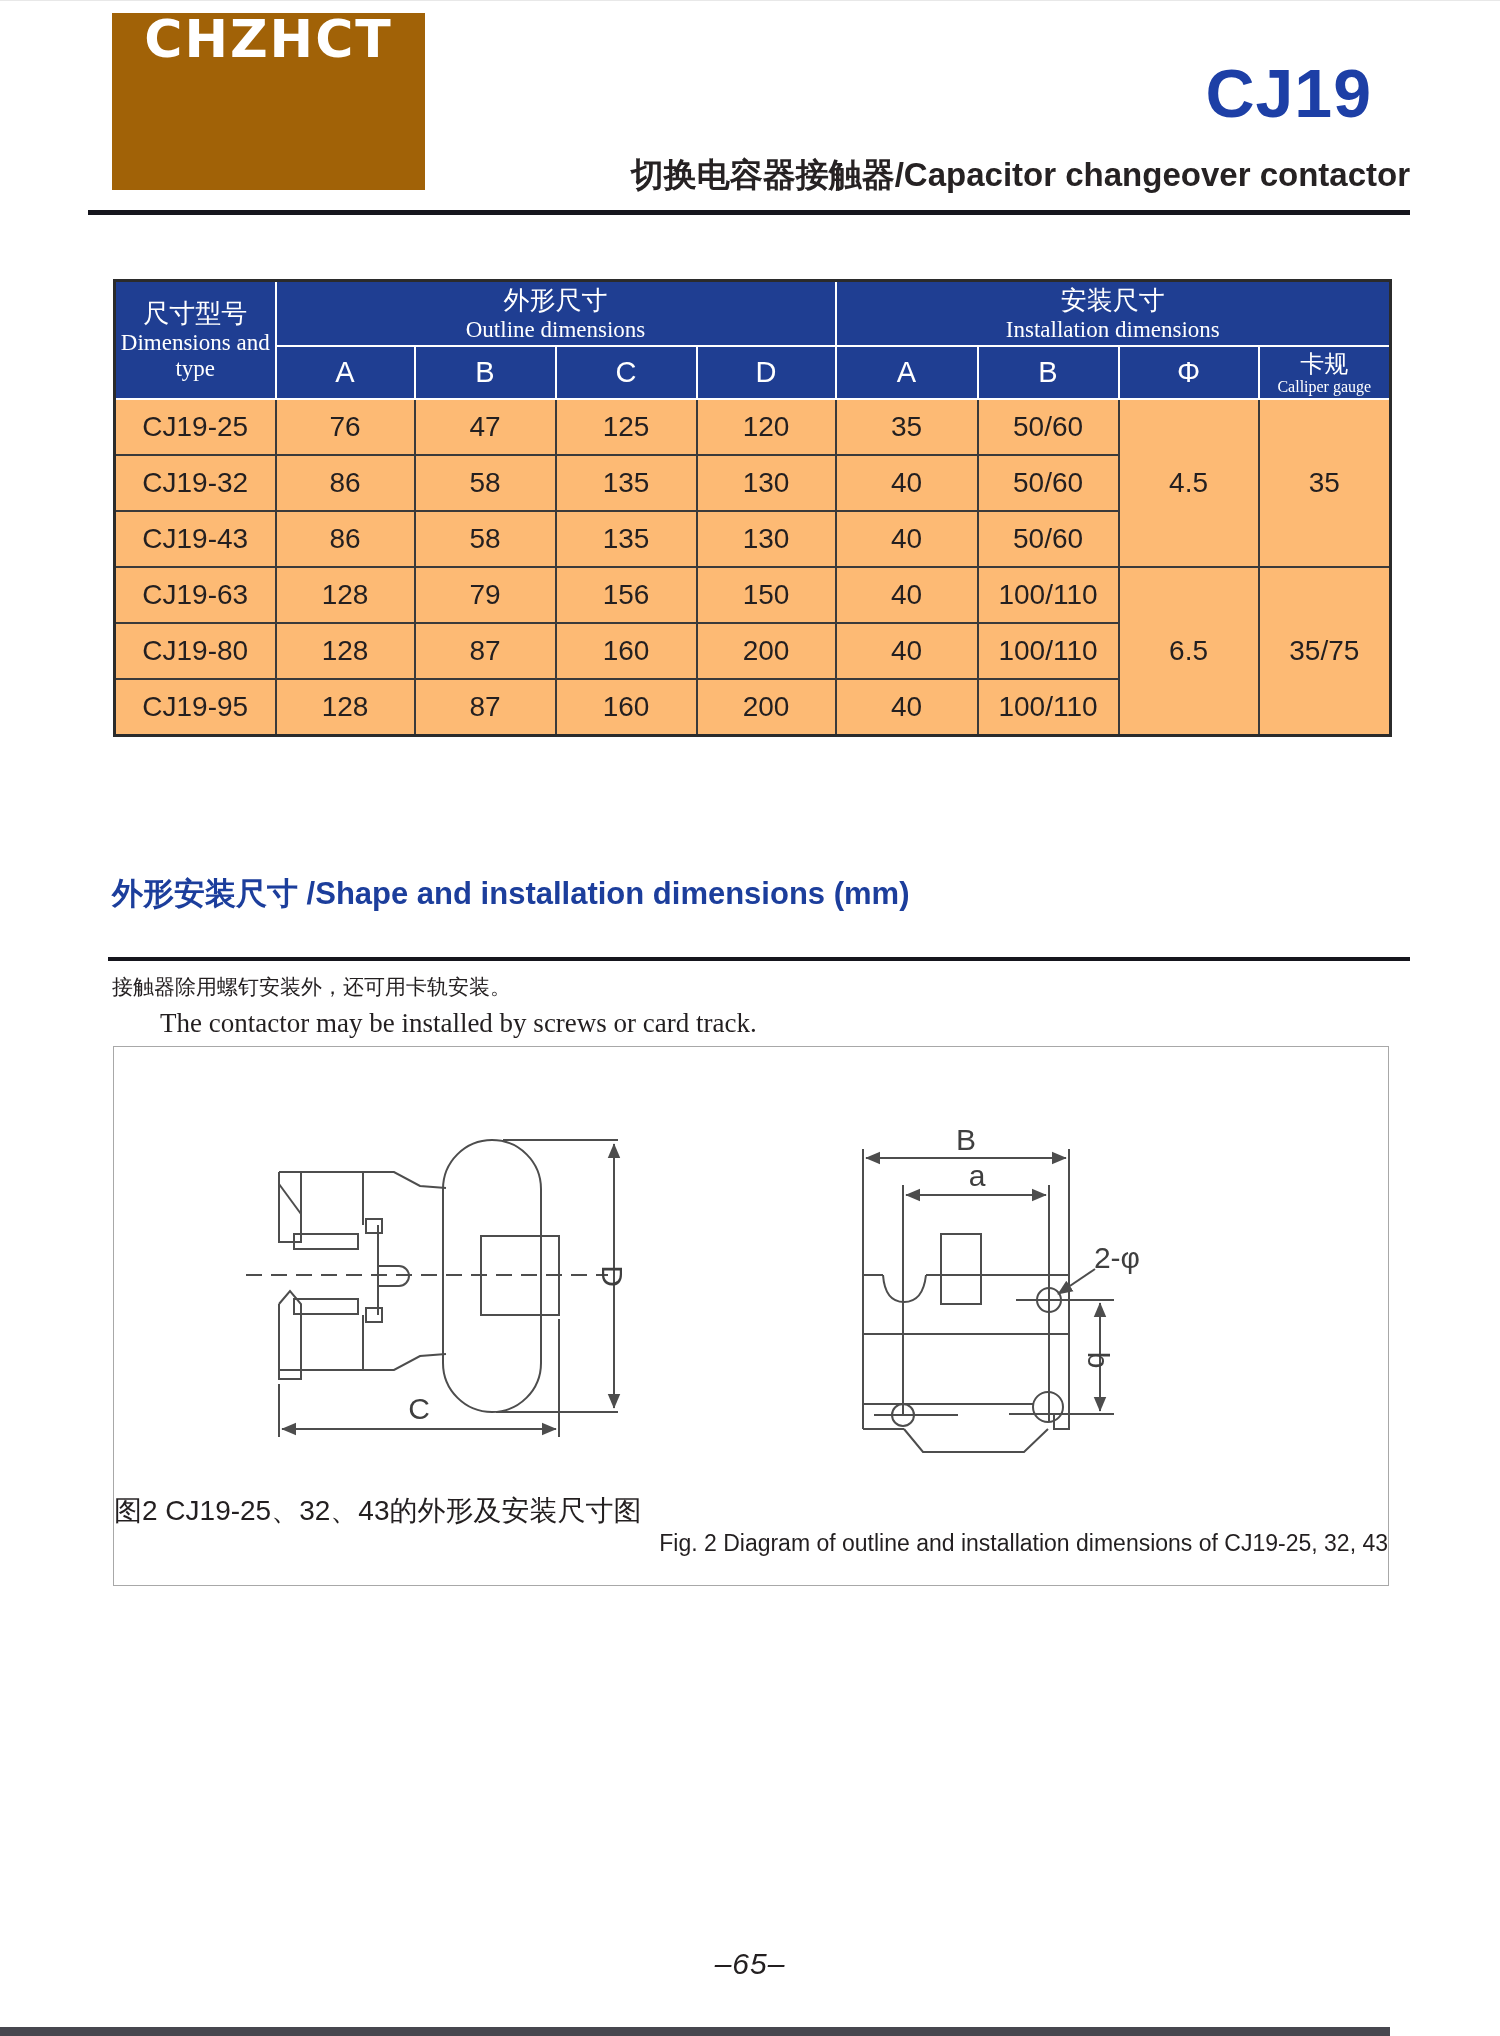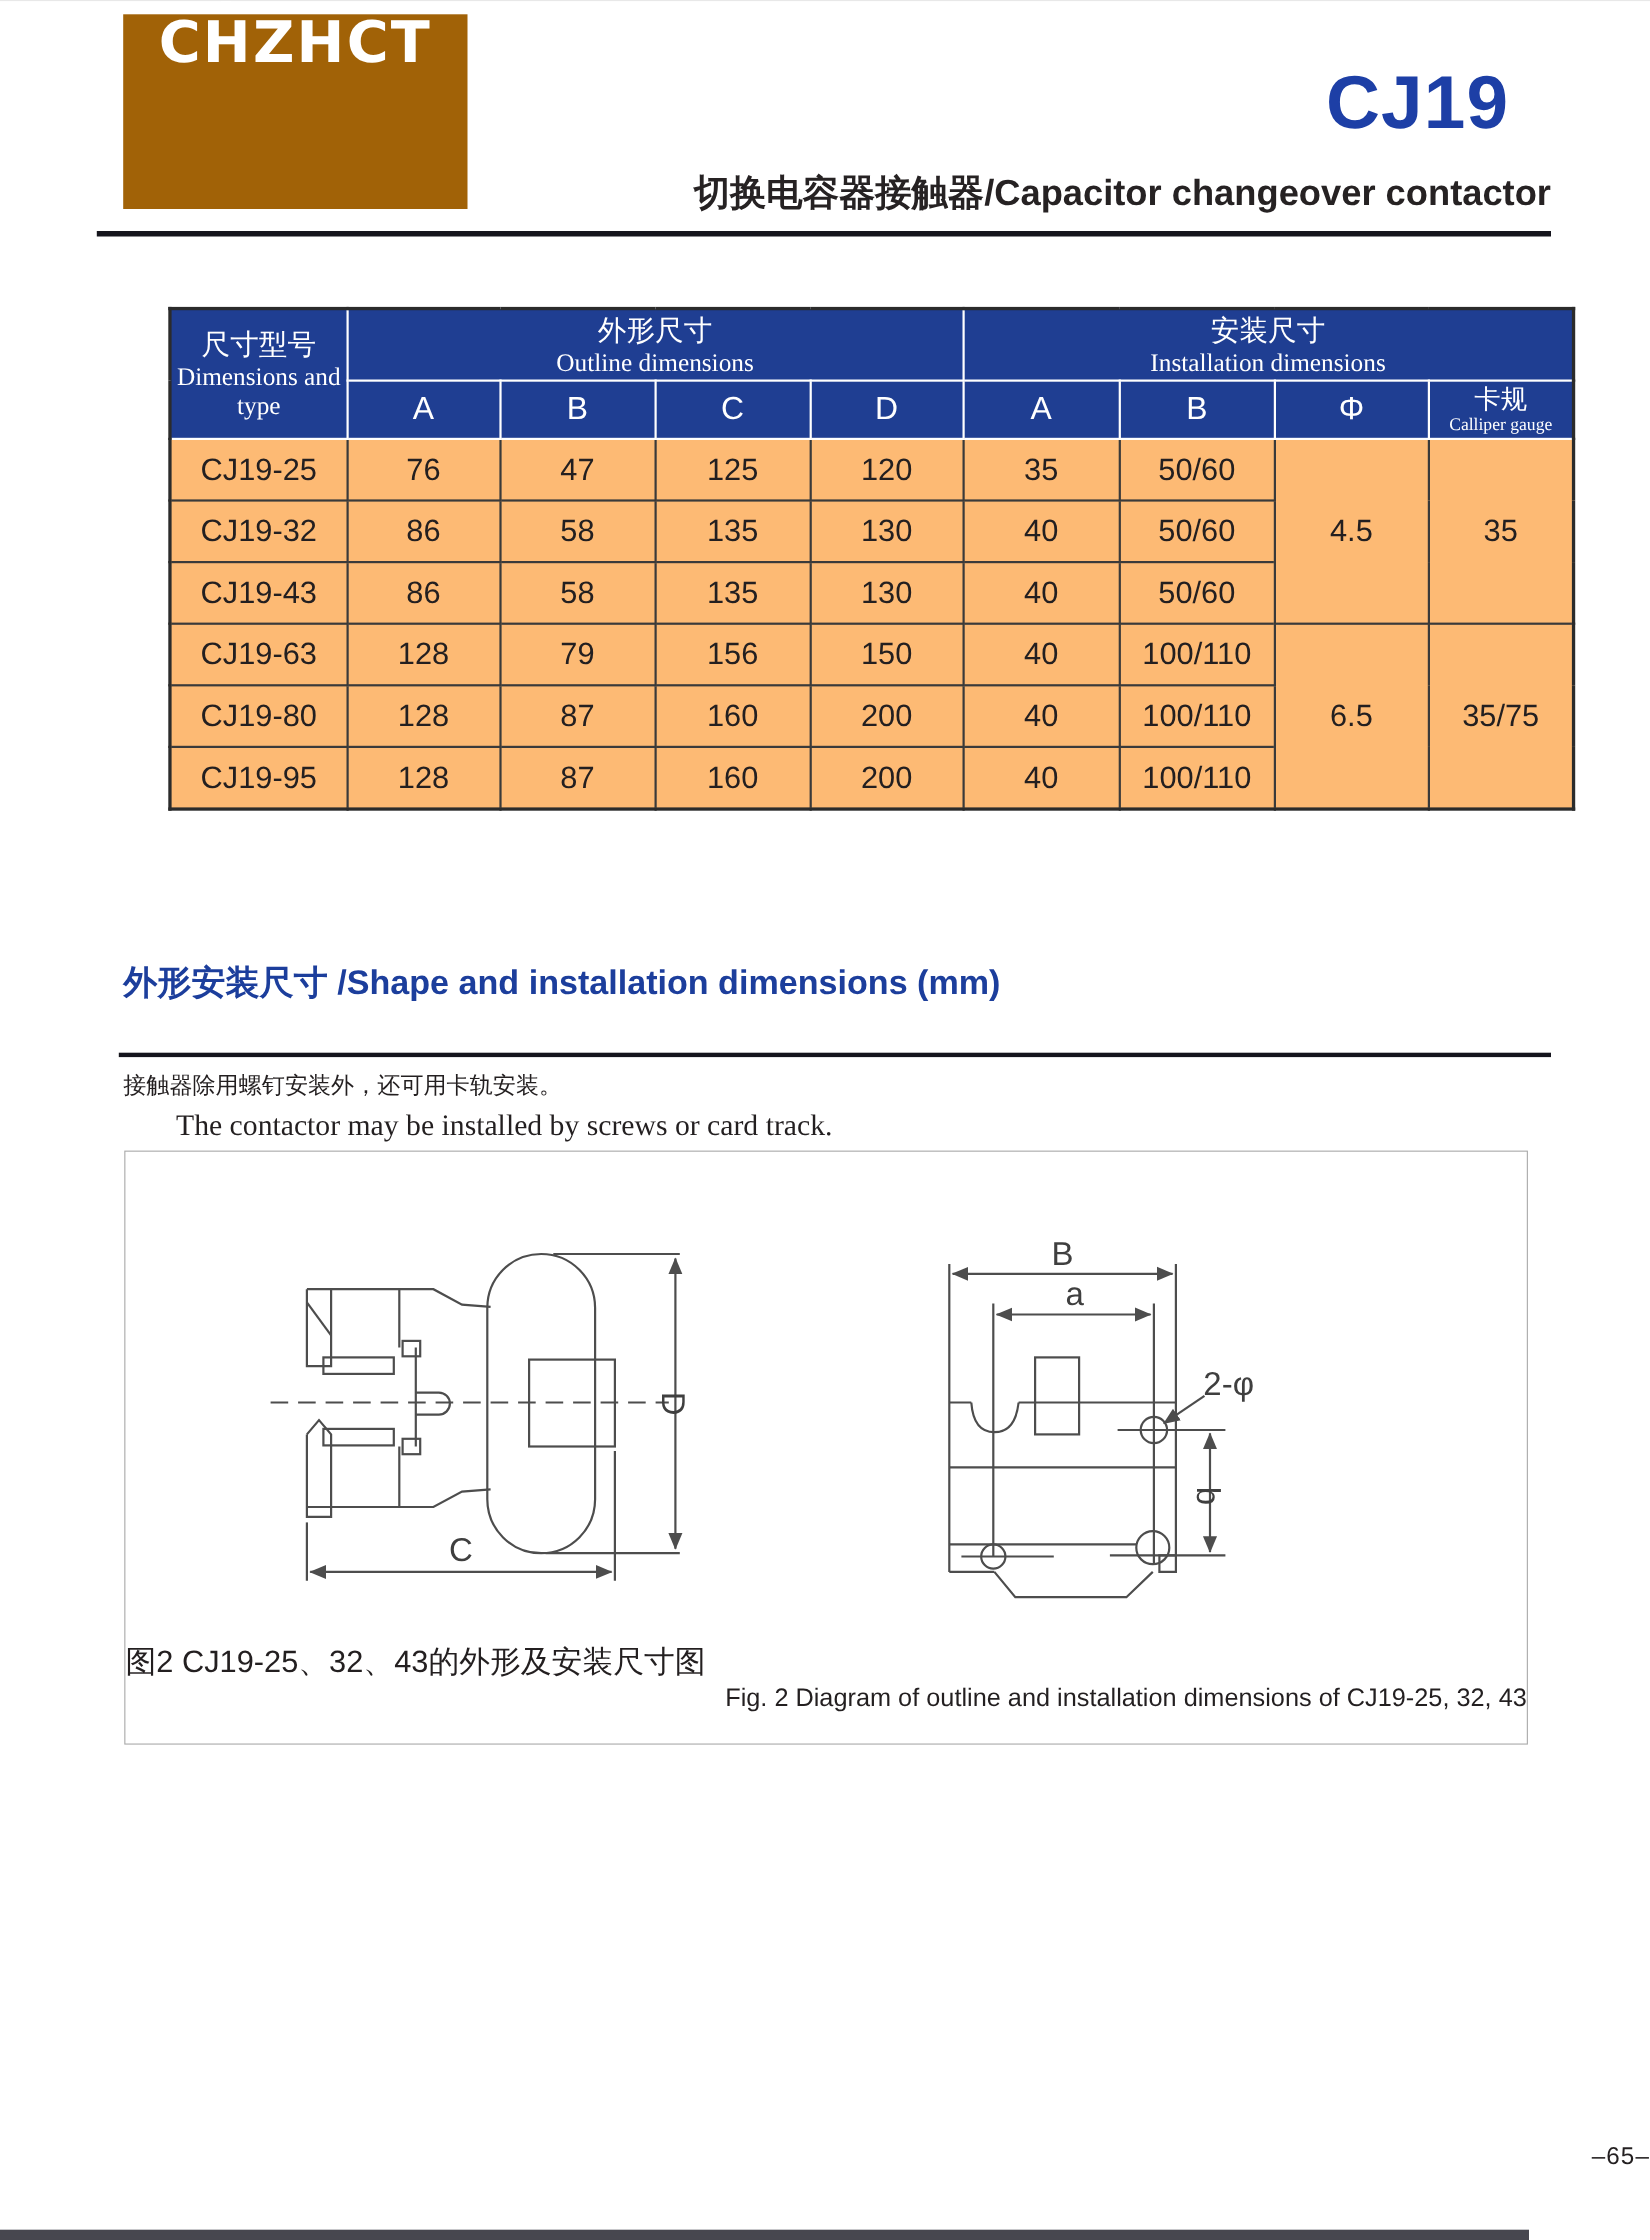--- a/index.html
+++ b/index.html
@@ -15,21 +15,21 @@
              font-family:"DejaVu Sans",sans-serif; position:relative;}
   .logo-dot{position:absolute; width:9px; height:9px; background:#fff; left:57px; top:-13px;}
   .product-code{position:absolute; top:58px; right:128px; font-size:68px; font-weight:bold;
                 color:#1d3fa6; letter-spacing:1px; line-height:1;}
   .subtitle{position:absolute; top:152px; right:90px; font-size:33px; font-weight:600; color:#262223;}
   .rule{position:absolute; background:#15151d;}
   .rule-top{left:88px; top:209px; width:1322px; height:5px;}
   .rule-mid{left:108px; top:956px; width:1302px; height:4px;}
   
   .dims-table{position:absolute; left:113px; top:278px; width:1276px; border-collapse:collapse;
-              table-layout:fixed; text-align:center; border:3px solid #2b2b2b;margin-left:40px;}
+              table-layout:fixed; text-align:center; border:3px solid #2b2b2b;}
   .dims-table th{background:#1f3e92; color:#fff; font-weight:normal; border:2px solid #ffffff;
                  vertical-align:middle; padding:2px 0;}
   .dims-table td{border:2px solid #3a3a3a; background:#fdba74; height:54px; font-size:28px;
                  vertical-align:middle; padding:0;}
   .th-zh{font-size:26px; line-height:1.25;}
   .th-en{font-size:23px; font-family:"Liberation Serif",serif; line-height:1.15;}
   .th-letter{font-size:29px;}
   .gauge-en{font-size:16px; font-family:"Liberation Serif",serif; line-height:1.05;}
   
   .section-heading{position:absolute; left:112px; top:872px; font-size:31px; font-weight:bold; color:#1c3e9c;}
@@ -38,21 +38,21 @@
   
   .figure-box{position:absolute; left:113px; top:1045px; width:1276px; height:540px;
               border:1px solid #a8a8a8; box-sizing:border-box;}
   .fig-left{position:absolute; left:92px; top:45px; width:420px; height:380px;}
   .fig-right{position:absolute; left:727px; top:25px; width:460px; height:420px;}
   .fig-caption-zh{position:absolute; left:0; right:0; top:445px; text-align:left; font-size:28px;}
   .fig-caption-en{position:absolute; left:0; right:0; top:483px; text-align:right; font-size:23px;
                   font-family:Liberation Sans, sans-serif;}
   svg text{font-family:"Liberation Sans",sans-serif; fill:#3f3f3f; font-size:30px;}
   
-  .page-number{position:absolute; left:0; width:100%; top:1946px; text-align:right; font-size:22px; letter-spacing:1px;}
+  .page-number{position:absolute; left:0; width:100%; top:1946px; text-align:center; font-size:30px; letter-spacing:1px;font-style:italic;}
   .bottom-bar{position:absolute; left:0; top:2026px; width:1390px; height:10px; background:#47474f;}
 </style>
 </head>
 <body>
 
 <div class="page">
 
   <div class="logo">
     <div class="logo-text">
       <span>CHZHCT</span>

